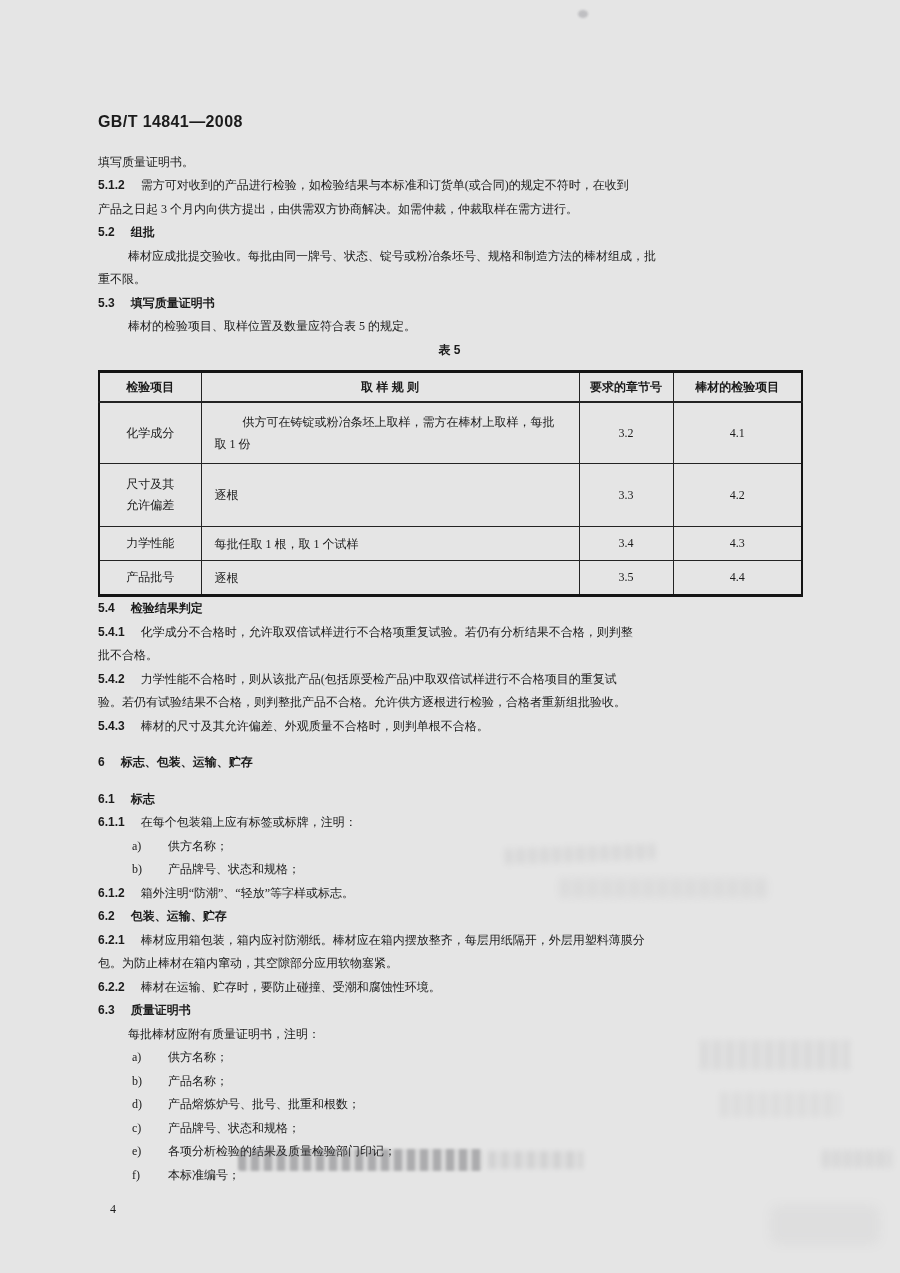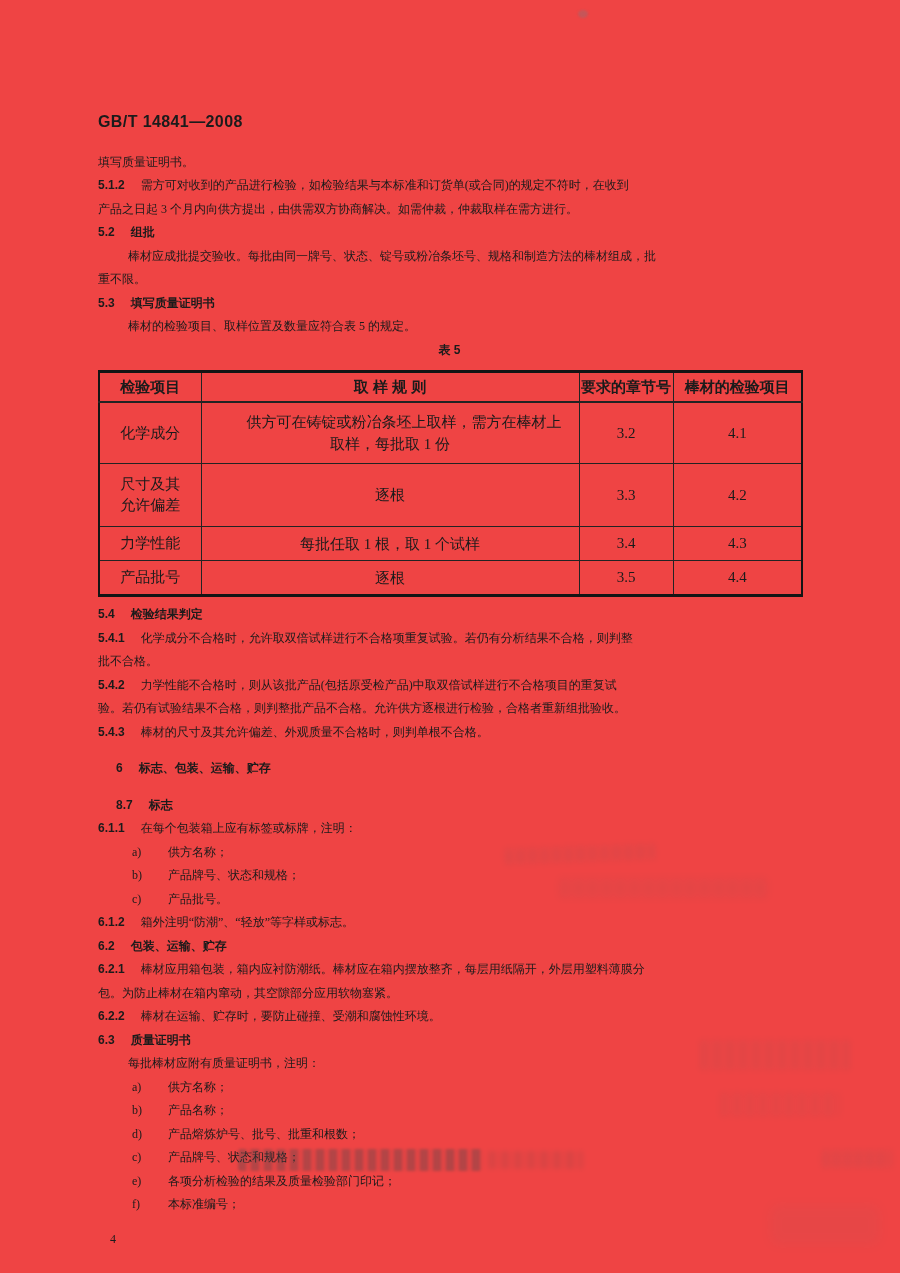--- a/index.html
+++ b/index.html
@@ -6,21 +6,21 @@
   body{
     width:900px;height:1273px;
     background:#ffffff;
     font-family:"Liberation Serif","DejaVu Serif",serif;
     color:#1b1b1b;
     position:relative;
     overflow:hidden;
   }
   .page{
     position:absolute;inset:0;
-    background:#ef4444;
+    background:#e5e5e5;
   }
   .content{
     position:absolute;left:98px;top:110px;width:712px;
   }
   .line{
     font-size:12px;
     line-height:23.5px;
     white-space:nowrap;
   }
   .std-code{
@@ -39,39 +39,39 @@
   .pindent{padding-left:30px;}
   .list-item{padding-left:34px;}
   .li-label{display:inline-block;width:36px;}
   
   .caption{width:703px;text-align:center;font-family:"Liberation Sans","DejaVu Sans",sans-serif;font-weight:700;}
   table{
     border-collapse:collapse;table-layout:fixed;
     width:703px;margin-top:8px;
     border:2px solid #141414;border-top-width:3px;border-bottom-width:3px;
   }
-  th,td{border:1px solid #232323;font-size:15px;padding:0;}
+  th,td{border:1px solid #232323;font-size:12px;padding:0;}
   thead th{
     height:28px;font-weight:700;text-align:center;
     font-family:"Liberation Sans","DejaVu Sans",sans-serif;
     border-bottom-width:2px;
   }
   td{vertical-align:middle;}
   .cell-item{text-align:center;line-height:21px;}
   .cell-rule{padding:3px 13px;line-height:22px;}
-  .cell-rule .wrap{white-space:normal;text-align:center;}
+  .cell-rule .wrap{white-space:normal;}
   .indent2{text-indent:28px;}
   .cell-num{text-align:center;}
   tr.r-chem td{height:54px;}
   tr.r-dim td{height:56px;}
   tr.r-mech td{height:27px;}
   tr.r-app td{height:27px;}
   
-  .sp-table-after{margin-top:6px;}
-  .sp-big{margin-top:13px;margin-left:18px;}
+  .sp-table-after{}
+  .sp-big{margin-top:13px;}
   .page-num{margin-top:11px;padding-left:12px;}
   
   .ghost{position:absolute;pointer-events:none;}
   .g-speck{left:578px;top:10px;width:10px;height:8px;background:rgba(120,120,130,.35);filter:blur(1px);border-radius:50%;}
   .g-m1{left:505px;top:846px;width:150px;height:16px;background:repeating-linear-gradient(90deg,rgba(90,90,95,.8) 0 7px,rgba(90,90,95,.2) 7px 12px);filter:blur(3px);opacity:.12;transform:rotate(-2deg);}
   .g-m2{left:560px;top:878px;width:210px;height:20px;background:repeating-linear-gradient(90deg,rgba(90,90,95,.8) 0 9px,rgba(90,90,95,.15) 9px 14px);filter:blur(4px);opacity:.10;}
   .g-r1{left:700px;top:1040px;width:150px;height:30px;background:repeating-linear-gradient(90deg,rgba(90,90,95,.8) 0 8px,rgba(90,90,95,.2) 8px 13px);filter:blur(3px);opacity:.10;}
   .g-r2{left:720px;top:1092px;width:120px;height:25px;background:repeating-linear-gradient(90deg,rgba(90,90,95,.8) 0 8px,rgba(90,90,95,.2) 8px 13px);filter:blur(3px);opacity:.08;}
   .g-band{left:238px;top:1149px;width:245px;height:22px;background:repeating-linear-gradient(90deg,rgba(70,70,75,.85) 0 8px,rgba(70,70,75,.18) 8px 13px);filter:blur(1.6px);opacity:.42;border-radius:3px;}
   .g-band2{left:488px;top:1151px;width:95px;height:18px;background:repeating-linear-gradient(90deg,rgba(70,70,75,.8) 0 8px,rgba(70,70,75,.2) 8px 13px);filter:blur(2.5px);opacity:.15;}
@@ -177,34 +177,31 @@
 
     <div class="line">
       <span class="num">5.4.3</span><span>棒材的尺寸及其允许偏差、外观质量不合格时，则判单根不合格。</span>
     </div>
 
     <div class="line head sp-big">
       <span class="num">6</span><span class="title">标志、包装、运输、贮存</span>
     </div>
 
     <div class="line head sp-big">
-      <span class="num">8.7</span><span class="title">标志</span>
+      <span class="num">6.1</span><span class="title">标志</span>
     </div>
 
     <div class="line">
       <span class="num">6.1.1</span><span>在每个包装箱上应有标签或标牌，注明：</span>
     </div>
     <div class="line list-item">
       <span class="li-label">a)</span><span>供方名称；</span>
     </div>
     <div class="line list-item">
       <span class="li-label">b)</span><span>产品牌号、状态和规格；</span>
-    </div>
-    <div class="line list-item">
-      <span class="li-label">c)</span><span>产品批号。</span>
     </div>
 
     <div class="line">
       <span class="num">6.1.2</span><span>箱外注明“防潮”、“轻放”等字样或标志。</span>
     </div>
 
     <div class="line head">
       <span class="num">6.2</span><span class="title">包装、运输、贮存</span>
     </div>
 

